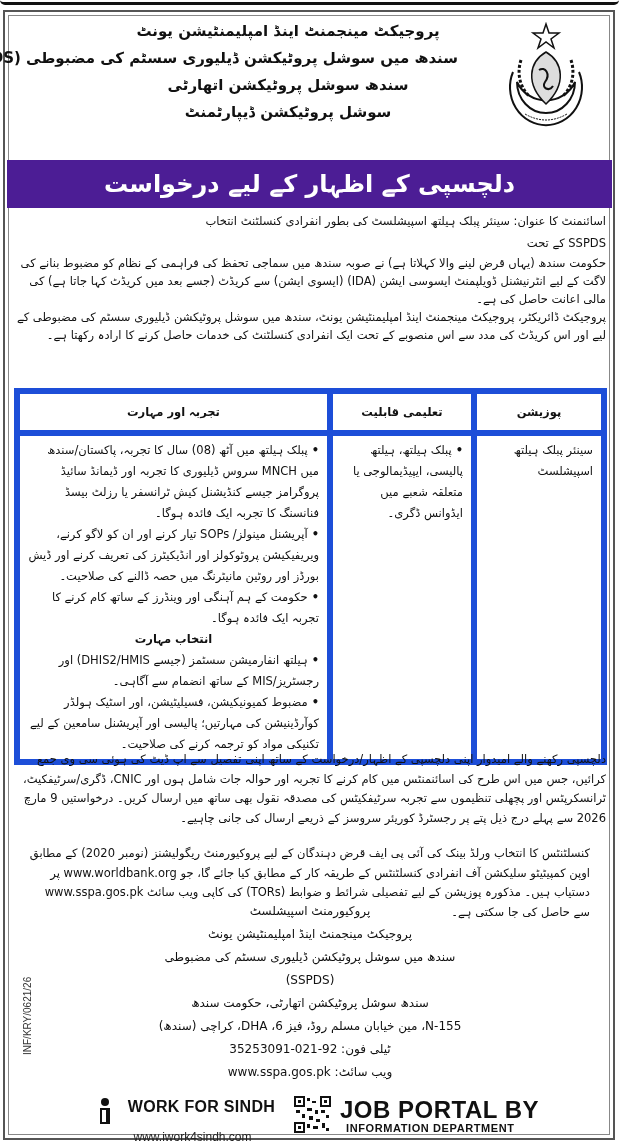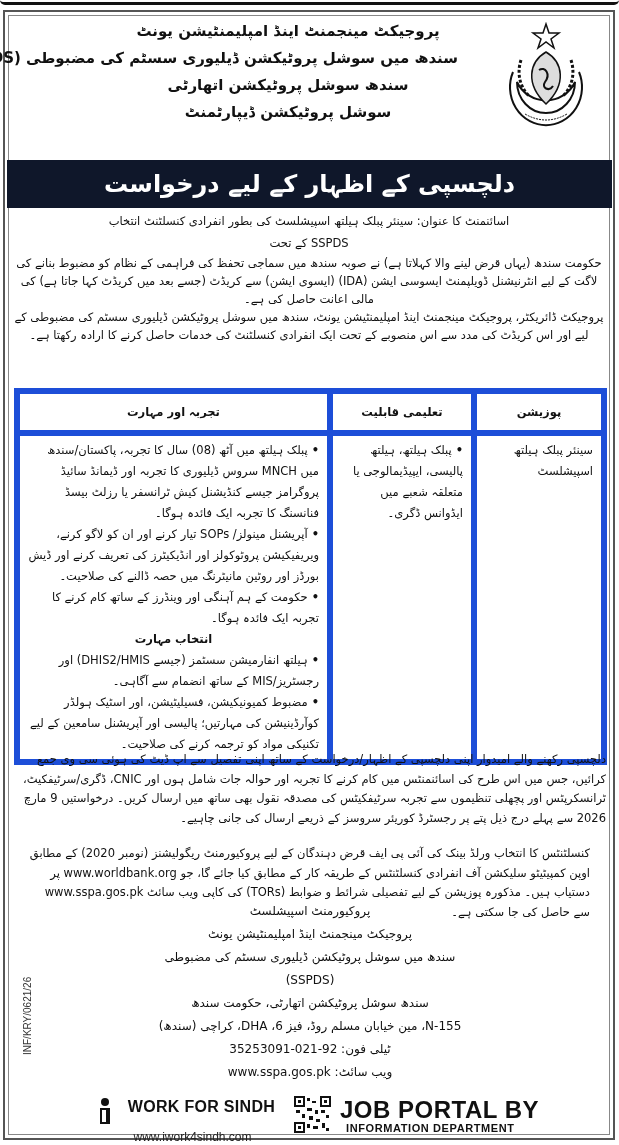--- a/index.html
+++ b/index.html
@@ -7,26 +7,26 @@
          font-family: "DejaVu Sans", sans-serif; color: #111; }
   .topbar { position: absolute; left: 0; top: 0; width: 619px; height: 5px;
             border-bottom: 3px solid #111; border-radius: 0 0 8px 8px; box-sizing: border-box; }
   .frame { position: absolute; left: 3px; top: 10px; width: 612px; height: 1130px;
            border: 2px solid #555; box-sizing: border-box; }
   .frame-inner { position: absolute; left: 3px; top: 3px; right: 3px; bottom: 3px; border: 1px solid #888; }
   .header { position: absolute; left: 8px; top: 14px; width: 603px; height: 146px; }
   .header-lines { position: absolute; left: 110px; width: 340px; top: 4px; text-align: center; direction: rtl; }
   .header-lines div { font-size: 15px; line-height: 27px; font-weight: bold; white-space: nowrap; }
   .logo { position: absolute; left: 503px; top: 22px; width: 86px; height: 120px; }
-  .title-band { position: absolute; left: 7px; top: 160px; width: 605px; height: 48px; background: #0f172a;
+  .title-band { position: absolute; left: 7px; top: 160px; width: 605px; height: 48px; background: #4c1d95;
                 color: #fff; display: flex; align-items: center; justify-content: center; }
   .title-band span { font-size: 24px; font-weight: bold; direction: rtl; }
   .rtl { direction: rtl; text-align: right; }
   .body-text { position: absolute; left: 12px; width: 594px; font-size: 11.5px; line-height: 18px; }
-  .body-text p { margin: 0; text-align: center; }
+  .body-text p { margin: 0; }
   table.grid { position: absolute; left: 14px; top: 388px; width: 593px; height: 357px;
                border-collapse: collapse; direction: rtl; font-size: 11.5px; }
   table.grid th, table.grid td { border: 6px solid #1d4ed8; vertical-align: top; padding: 4px 8px; }
   table.grid th { height: 28px; font-weight: bold; text-align: center; vertical-align: middle; }
   table.grid td { line-height: 21px; text-align: right; }
   .col-pos { width: 108px; }
   .col-edu { width: 122px; }
   .bullet { display: block; }
   .bullet::before { content: "• "; font-weight: bold; }
   .centered { text-align: center; display: block; font-weight: bold; }

